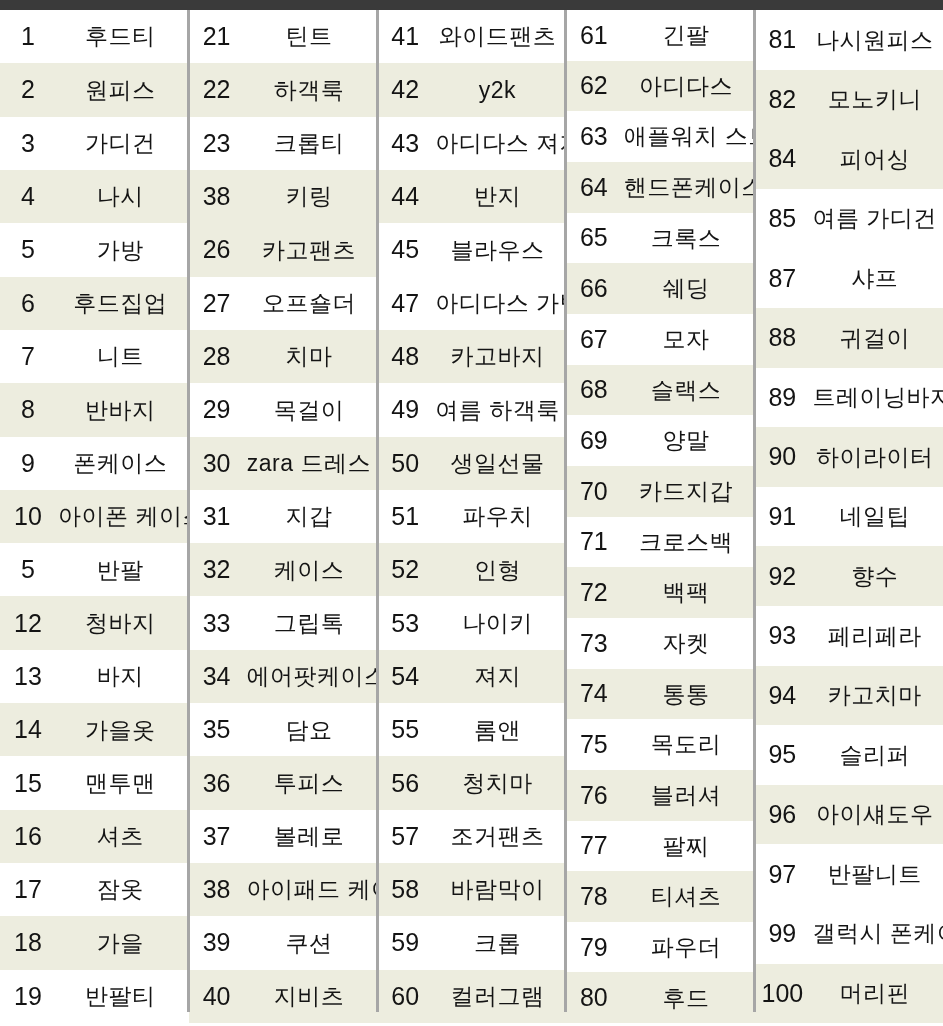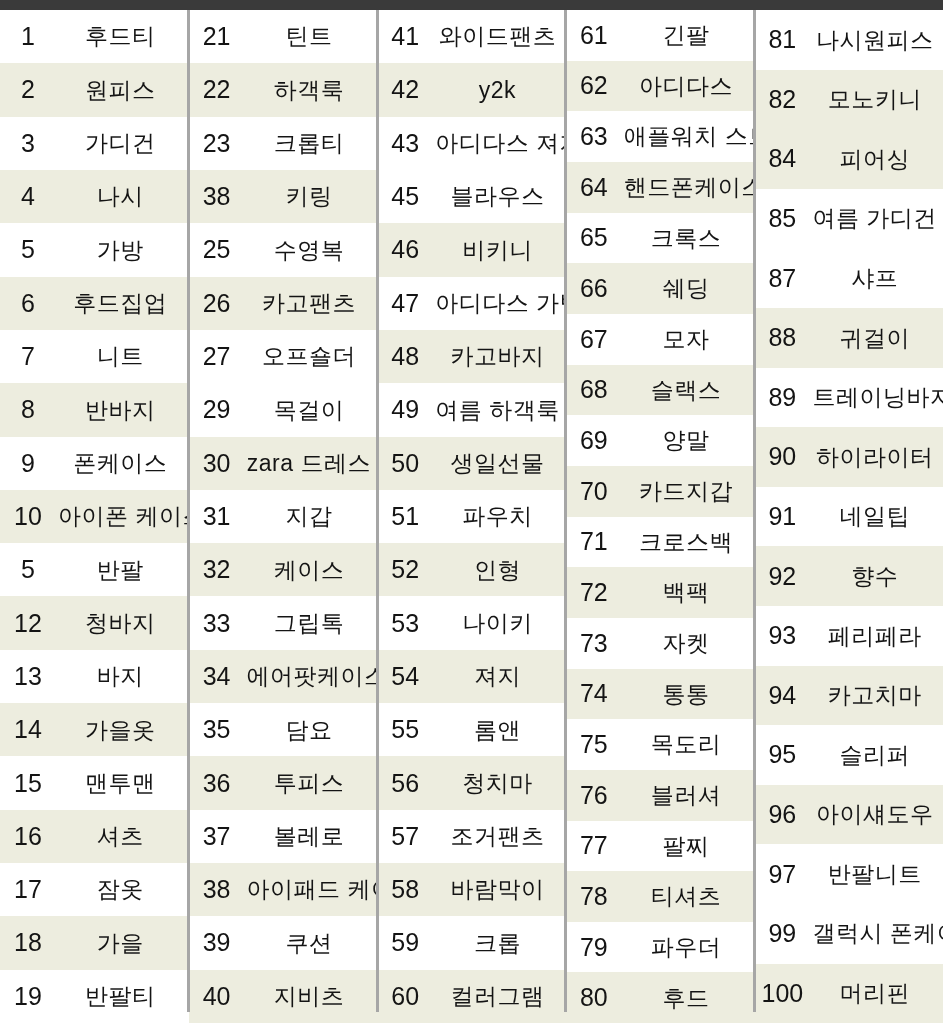--- a/index.html
+++ b/index.html
@@ -173,32 +173,32 @@
     <div class="keyword">하객룩</div>
   </div>
         <div class="row row-white">
     <div class="rank">23</div>
     <div class="keyword">크롭티</div>
   </div>
         <div class="row row-beige">
     <div class="rank">38</div>
     <div class="keyword">키링</div>
   </div>
-        <div class="row row-white">
-    <div class="rank">25</div>
-    <div class="keyword">수영복</div>
-  </div>
         <div class="row row-beige">
     <div class="rank">26</div>
     <div class="keyword">카고팬츠</div>
   </div>
         <div class="row row-white">
     <div class="rank">27</div>
     <div class="keyword">오프숄더</div>
   </div>
+        <div class="row row-beige">
+    <div class="rank">28</div>
+    <div class="keyword">치마</div>
+  </div>
         <div class="row row-white">
     <div class="rank">29</div>
     <div class="keyword">목걸이</div>
   </div>
         <div class="row row-beige">
     <div class="rank">30</div>
     <div class="keyword">zara 드레스</div>
   </div>
         <div class="row row-white">
     <div class="rank">31</div>
@@ -247,27 +247,27 @@
     <div class="keyword">와이드팬츠</div>
   </div>
         <div class="row row-beige">
     <div class="rank">42</div>
     <div class="keyword">y2k</div>
   </div>
         <div class="row row-white">
     <div class="rank">43</div>
     <div class="keyword">아디다스 져지</div>
   </div>
+        <div class="row row-beige">
+    <div class="rank">44</div>
+    <div class="keyword">반지</div>
+  </div>
         <div class="row row-white">
     <div class="rank">45</div>
     <div class="keyword">블라우스</div>
-  </div>
-        <div class="row row-beige">
-    <div class="rank">46</div>
-    <div class="keyword">비키니</div>
   </div>
         <div class="row row-white">
     <div class="rank">47</div>
     <div class="keyword">아디다스 가방</div>
   </div>
         <div class="row row-beige">
     <div class="rank">48</div>
     <div class="keyword">카고바지</div>
   </div>
         <div class="row row-white">

